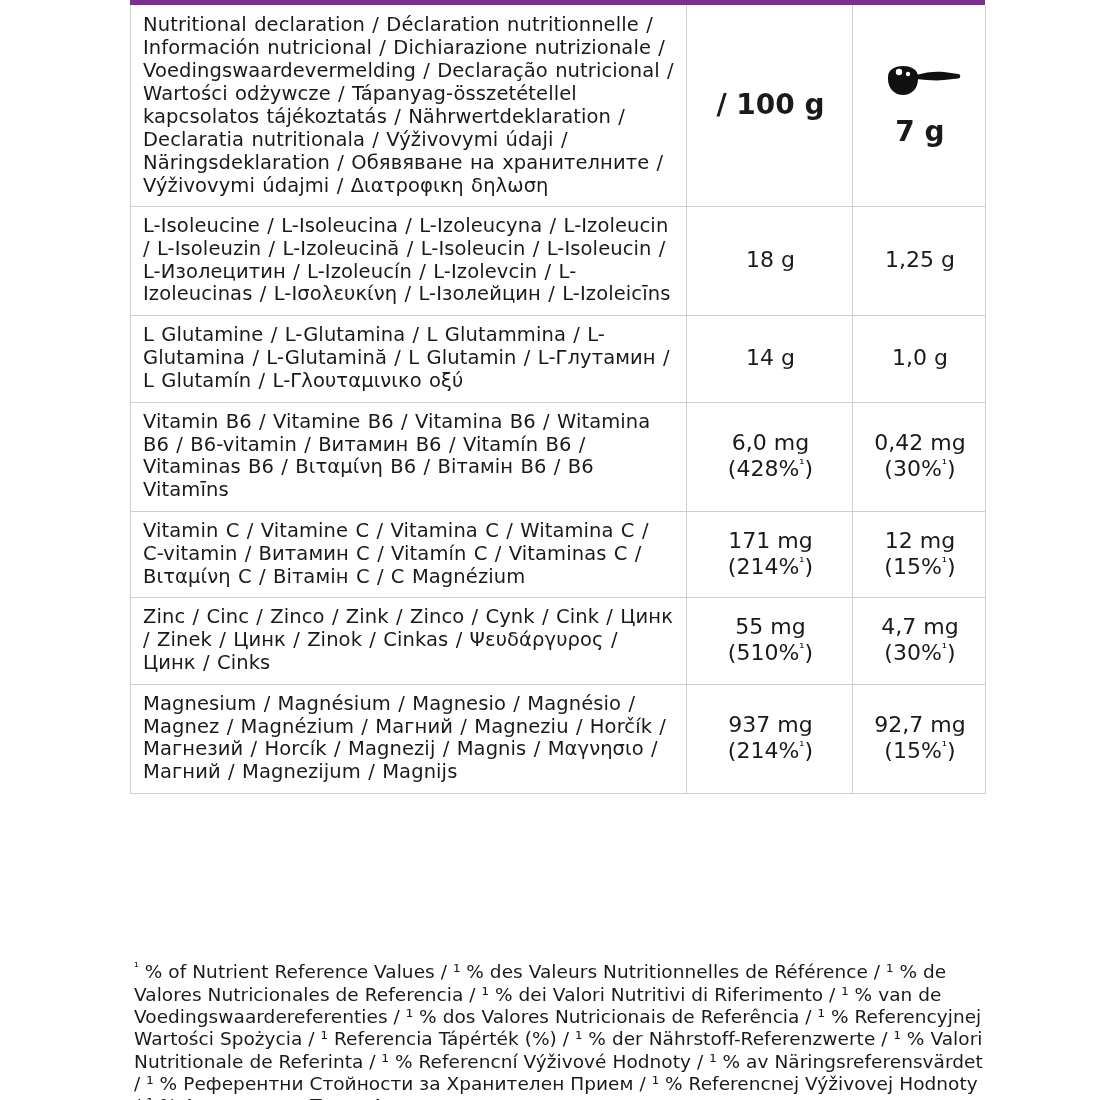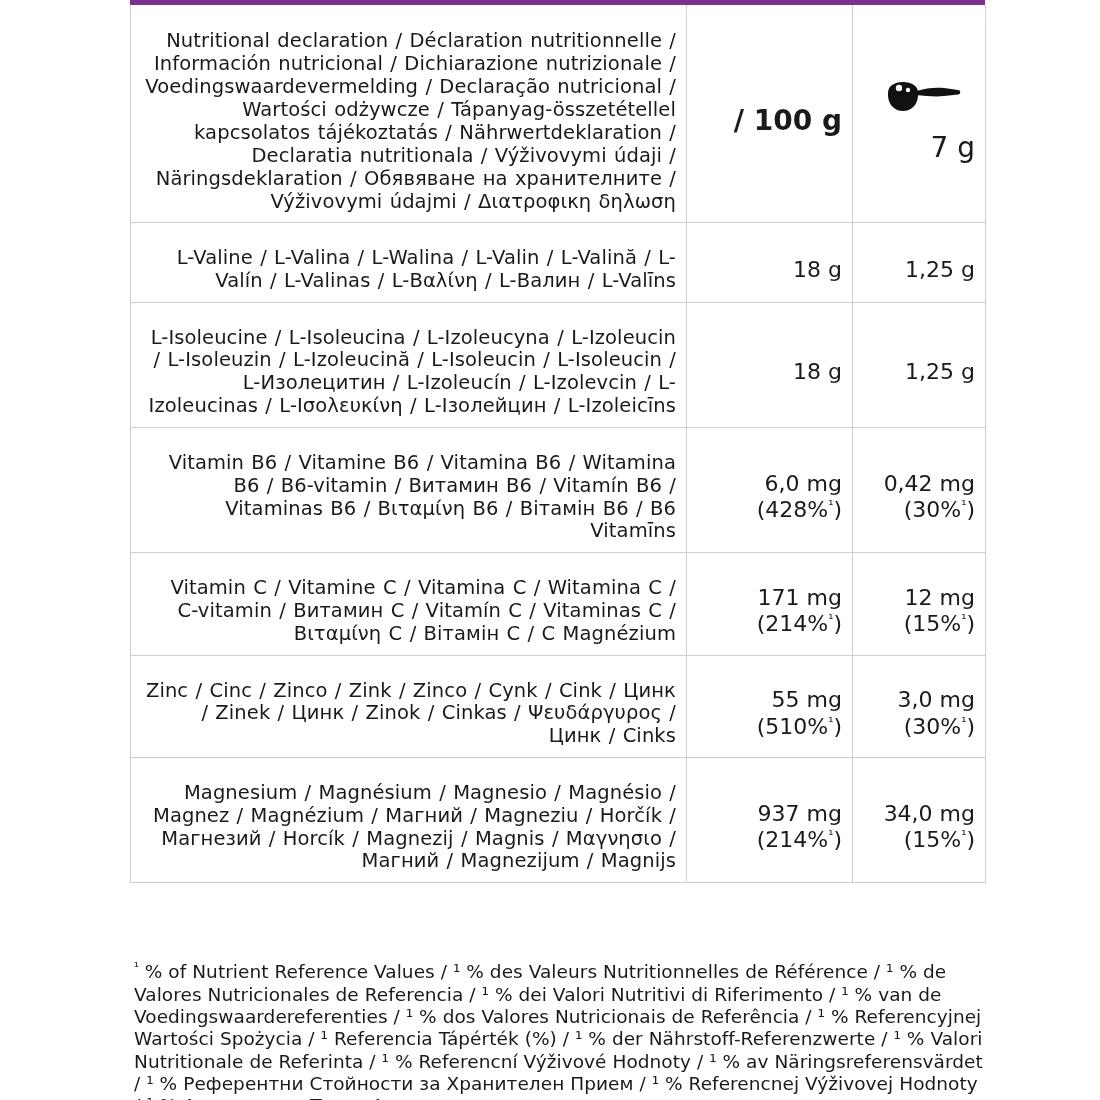--- a/index.html
+++ b/index.html
@@ -36,23 +36,22 @@
   }
   table.nutri {
     border-collapse: collapse;
     width: 855px;
     table-layout: fixed;
     background: #ffffff;
   }
   table.nutri td {
     border: 1px solid #cfcfcf;
     vertical-align: middle;
-    padding: 24px 10px 9px 12px;
+    padding: 8px 10px 9px 12px;
     box-sizing: border-box;
-    text-align: right;
   }
   td.names {
     width: 556px;
     font-size: 19.5px;
     line-height: 1.17;
     letter-spacing: 0.1px;
     text-align: left;
     word-spacing: 1px;
   }
   td.col100 {
@@ -76,21 +75,21 @@
     font-size: 19.5px;
     line-height: 1.18;
     padding-top: 10px;
     padding-bottom: 10px;
   }
   td.header-100 {
     font-weight: bold;
     font-size: 28px;
   }
   td.header-serv {
-    font-weight: normal;
+    font-weight: bold;
     font-size: 28px;
   }
   .scoop-wrap {
     display: block;
     text-align: center;
     line-height: 0;
     margin-bottom: 4px;
   }
   .scoop-wrap svg { display: inline-block; }
   .val-main { display: block; }
@@ -129,32 +128,32 @@
                 <path d="M38 14 C48 11 58 10 66 11 L80 13 C83 13.5 83 17 80 17.5 L66 19 C58 20 48 19 38 18 Z" fill="#111111"></path>
                 <circle cx="21" cy="11" r="3.2" fill="#ffffff"></circle>
                 <circle cx="30" cy="13" r="2.2" fill="#ffffff"></circle>
               </svg>
             </span>
             <span>7 g</span>
           </td>
         </tr>
 
 
-        <tr>
-          <td class="names">L-Valine / L-Valina / L-Walina / L-Valin / L-Valină / L-Valín / L-Valinas / L-Βαλίνη / L-Валин / L-Valīns</td>
-          <td class="col100">18 g</td>
-          <td class="colserv">1,25 g</td>
-        </tr>
 
         <tr>
           <td class="names">L-Isoleucine / L-Isoleucina / L-Izoleucyna / L-Izoleucin / L-Isoleuzin / L-Izoleucină / L-Isoleucin / L-Isoleucin / L-Изолецитин / L-Izoleucín / L-Izolevcin / L-Izoleucinas / L-Ισολευκίνη / L-Ізолейцин / L-Izoleicīns</td>
           <td class="col100">18 g</td>
           <td class="colserv">1,25 g</td>
         </tr>
 
+        <tr>
+          <td class="names">L Glutamine / L-Glutamina / L Glutammina / L-Glutamina / L-Glutamină / L Glutamin / L-Глутамин / L Glutamín / L-Γλουταμινικο οξύ</td>
+          <td class="col100">14 g</td>
+          <td class="colserv">1,0 g</td>
+        </tr>
 
         <tr>
           <td class="names">Vitamin B6 / Vitamine B6 / Vitamina B6 / Witamina B6 / B6-vitamin / Витамин B6 / Vitamín B6 / Vitaminas B6 / Βιταμίνη B6 / Вітамін B6 / B6 Vitamīns</td>
           <td class="col100">
             <span class="val-main">6,0 mg</span>
             <span class="val-sub"><span>(428%</span><sup class="nrv">¹</sup><span>)</span></span>
           </td>
           <td class="colserv">
             <span class="val-main">0,42 mg</span>
             <span class="val-sub"><span>(30%</span><sup class="nrv">¹</sup><span>)</span></span>
@@ -173,33 +172,33 @@
           </td>
         </tr>
 
         <tr>
           <td class="names">Zinc / Cinc / Zinco / Zink / Zinco / Cynk / Cink / Цинк / Zinek / Цинк / Zinok / Cinkas / Ψευδάργυρος / Цинк / Cinks</td>
           <td class="col100">
             <span class="val-main">55 mg</span>
             <span class="val-sub"><span>(510%</span><sup class="nrv">¹</sup><span>)</span></span>
           </td>
           <td class="colserv">
-            <span class="val-main">3,0 mg</span>
+            <span class="val-main">4,7 mg</span>
             <span class="val-sub"><span>(30%</span><sup class="nrv">¹</sup><span>)</span></span>
           </td>
         </tr>
 
         <tr>
           <td class="names">Magnesium / Magnésium / Magnesio / Magnésio / Magnez / Magnézium / Магний / Magneziu / Horčík / Магнезий / Horcík / Magnezij / Magnis / Μαγνησιο / Магний / Magnezijum / Magnijs</td>
           <td class="col100">
             <span class="val-main">937 mg</span>
             <span class="val-sub"><span>(214%</span><sup class="nrv">¹</sup><span>)</span></span>
           </td>
           <td class="colserv">
-            <span class="val-main">34,0 mg</span>
+            <span class="val-main">92,7 mg</span>
             <span class="val-sub"><span>(15%</span><sup class="nrv">¹</sup><span>)</span></span>
           </td>
         </tr>
       </tbody>
     </table>
   </div>
 
   <div class="footnote"><sup>¹</sup> <span>% of Nutrient Reference Values / ¹ % des Valeurs Nutritionnelles de Référence / ¹ % de Valores Nutricionales de Referencia / ¹ % dei Valori Nutritivi di Riferimento / ¹ % van de Voedingswaardereferenties / ¹ % dos Valores Nutricionais de Referência / ¹ % Referencyjnej Wartości Spożycia / ¹ Referencia Tápérték (%) / ¹ % der Nährstoff-Referenzwerte / ¹ % Valori Nutritionale de Referinta / ¹ % Referencní Výživové Hodnoty / ¹ % av Näringsreferensvärdet / ¹ % Референтни Стойности за Хранителен Прием / ¹ % Referencnej Výživovej Hodnoty / ¹ % Διατροφικων Τιμων Αναφορας.</span></div>
 
 </div>

